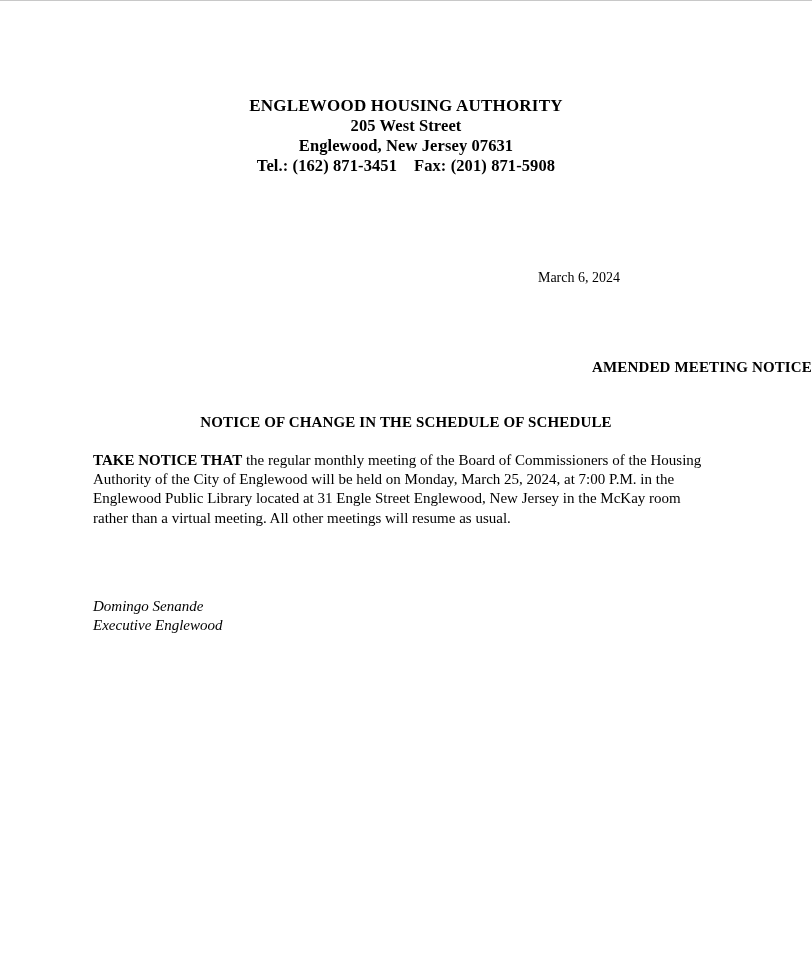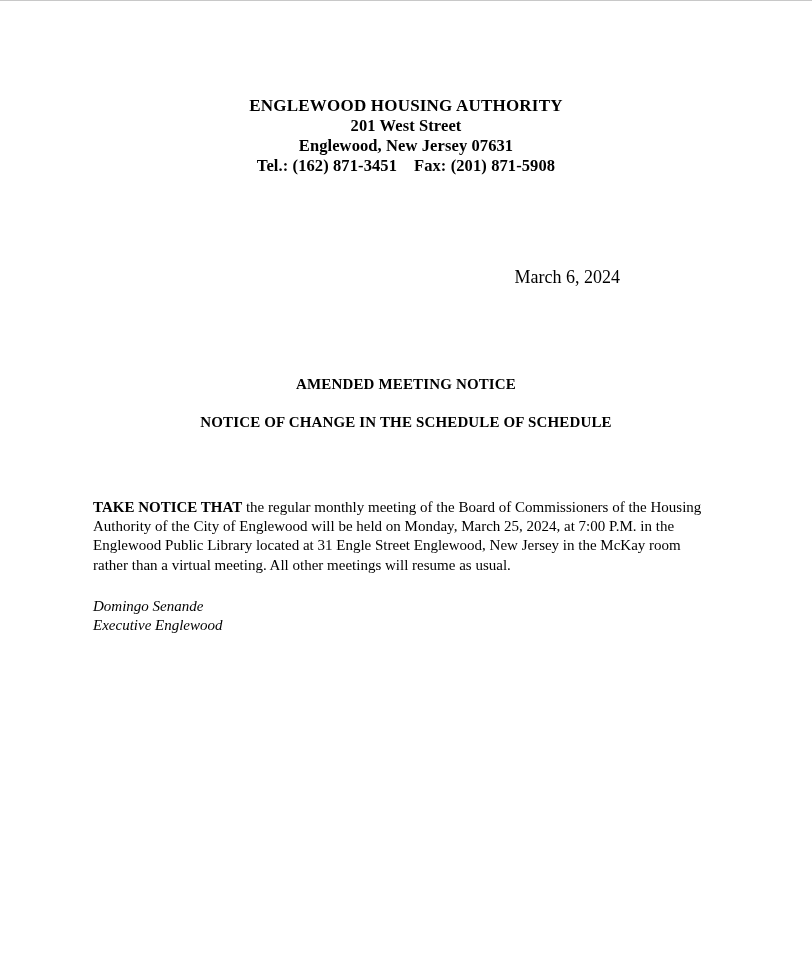--- a/index.html
+++ b/index.html
@@ -56,48 +56,47 @@
     letter-spacing: 0.2px;
   }
 
   
   .date-line {
     position: absolute;
     top: 268px;
     left: 0;
     width: 620px;
     text-align: right;
-    font-size: 18px;
+    font-size: 14px;
     line-height: 19px;
   }
 
   
   .heading {
     position: absolute;
     left: 0;
     width: 812px;
     text-align: center;
     font-weight: bold;
     font-size: 15px;
     line-height: 19px;
     letter-spacing: 0.15px;
   }
-  .heading-1 { top: 375px; }
+  .heading-1 { top: 358px; text-align: right; }
   .heading-2 { top: 413px; }
 
   
   .body-block {
     position: absolute;
     left: 93px;
     top: 451px;
     width: 620px;
     font-size: 15px;
     line-height: 19.2px;
     text-align: left;
-    margin-top: 47px;
   }
   .body-para {
     margin: 0;
   }
   .body-para + .body-para {
     margin-top: 19px;
   }
   .lead-in {
     font-weight: bold;
   }
@@ -115,21 +114,21 @@
 </style>
 </head>
 <body>
 
 <div class="page">
 
   <div class="top-edge-rule"></div>
 
   <div class="letterhead">
     <div class="lh-line lh-org">ENGLEWOOD HOUSING AUTHORITY</div>
-    <div class="lh-line">201 West Street</div>
+    <div class="lh-line">205 West Street</div>
     <div class="lh-line">Englewood, New Jersey 07631</div>
     <div class="lh-line">Tel.: (162) 871-3451    Fax: (201) 871-5908</div>
   </div>
 
   <div class="date-line">March 6, 2024</div>
 
   <div class="heading heading-1">AMENDED MEETING NOTICE</div>
 
   <div class="heading heading-2">NOTICE OF CHANGE IN THE SCHEDULE OF SCHEDULE</div>
 

